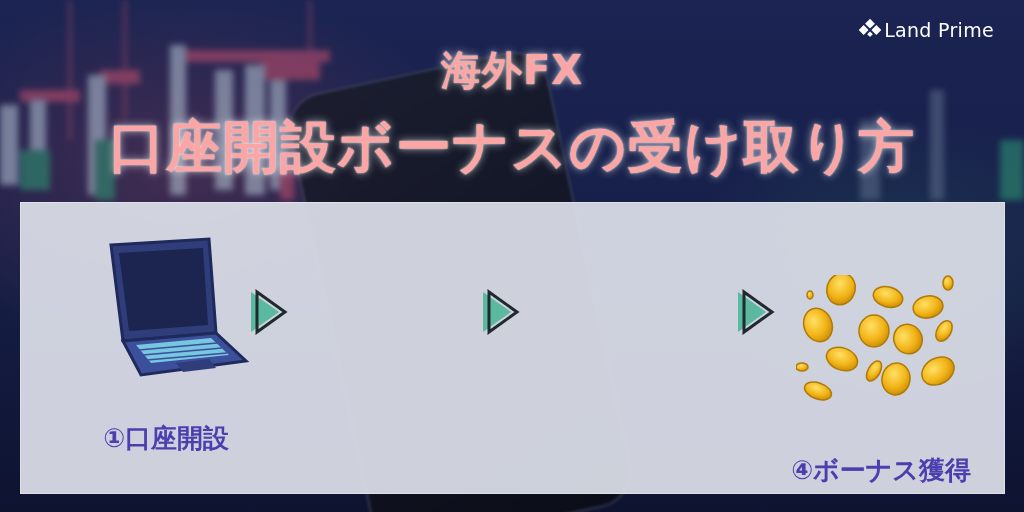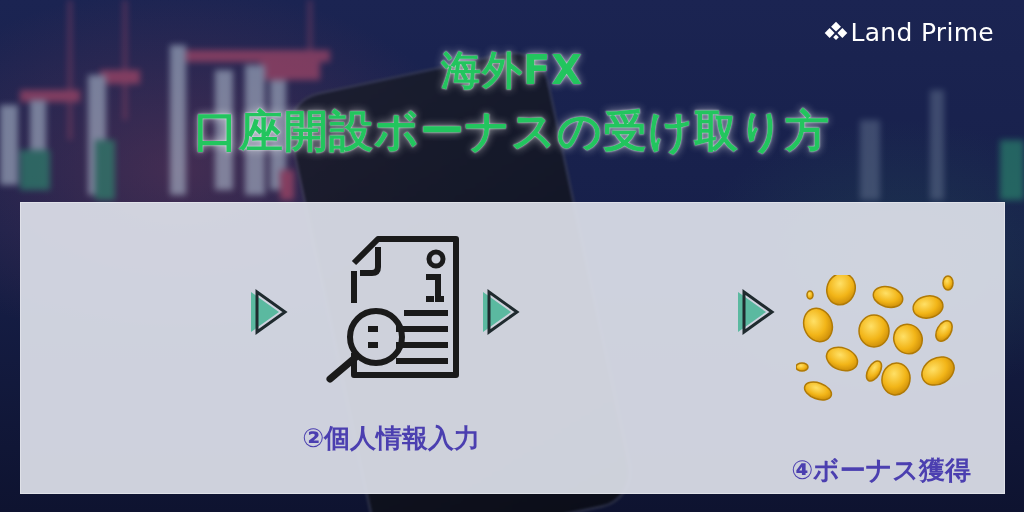--- a/index.html
+++ b/index.html
@@ -20,30 +20,30 @@
     .phone {
       position: absolute; left: 330px; top: 70px; width: 260px; height: 460px;
       background: linear-gradient(160deg, #1a1d2b, #0b0d15);
       border-radius: 34px; transform: rotate(-12deg);
       box-shadow: 0 0 0 3px rgba(60,64,80,0.6);
       opacity: 0.85; filter: blur(1px);
     }
     .logo {
       position: absolute; right: 30px; top: 18px;
       display: flex; align-items: center; gap: 2px;
-      color: #ffffff; font-size: 25px; font-weight: 400; letter-spacing: 0.3px;
+      color: #ffffff; font-size: 19px; font-weight: 400; letter-spacing: 0.3px;
     }
     .logo-mark { width: 24px; height: 24px; }
     .title {
       position: absolute; left: 0; right: 0; top: 44px;
-      text-align: center; color: #22c55e; font-weight: 700;
+      text-align: center; color: #fca5a5; font-weight: 700;
       text-shadow: 0 0 8px rgba(255,255,255,0.65), 0 0 2px rgba(255,255,255,0.9);
     }
     .title .l1 { font-size: 40px; line-height: 52px; letter-spacing: 1px; }
-    .title .l2 { font-size: 44px; line-height: 62px; letter-spacing: 1px; margin-top: 4px; }
+    .title .l2 { font-size: 56px; line-height: 62px; letter-spacing: 1px; margin-top: 20px; }
     .panel {
       position: absolute; left: 20px; top: 202px; width: 985px; height: 292px;
       background: rgba(221,224,234,0.93);
       border: 1px solid rgba(255,255,255,0.35);
     }
     .step { position: absolute; top: 0; width: 200px; height: 292px; }
     .step .icon-wrap {
       position: absolute; left: 0; right: 0; top: 30px; height: 150px;
       display: flex; align-items: center; justify-content: center;
     }
@@ -99,47 +99,43 @@
   <span>Land Prime</span>
 </div>
 
 <div class="title">
   <div class="l1">海外FX</div>
   <div class="l2">口座開設ボーナスの受け取り方</div>
 </div>
 
 <div class="panel">
 
+  <div class="step" style="left:45px;">
+    <div class="icon-wrap">
+      <svg width="170" height="150" viewBox="0 0 170 150">
+        <polygon points="30,12 128,6 135,100 42,108" fill="#2f3d7a" stroke="#1f2a5c" stroke-width="3"></polygon>
+        <polygon points="38,20 122,15 127,92 48,98" fill="#1c2450"></polygon>
+        <polygon points="42,108 135,100 165,128 60,142" fill="#3b4f9a" stroke="#1f2a5c" stroke-width="3"></polygon>
+        <polygon points="55,112 130,105 148,122 70,130" fill="#7fd3e8" opacity="0.9"></polygon>
+        <g stroke="#3b4f9a" stroke-width="1.5">
+          <line x1="58" y1="117" x2="136" y2="110"></line>
+          <line x1="62" y1="122" x2="141" y2="115"></line>
+          <line x1="66" y1="127" x2="146" y2="120"></line>
+        </g>
+        <polygon points="95,130 128,126 135,135 102,139" fill="#2f3d7a"></polygon>
+      </svg>
+    </div>
+    <div class="label">①口座開設</div>
+  </div>
 
   <svg class="arrow" style="left:228px;" viewBox="0 0 40 50">
     <polygon points="2,5 30,25 2,45" fill="#5bb9a0"></polygon>
     <polygon points="8,5 36,25 8,45" fill="none" stroke="#1f2a2e" stroke-width="3"></polygon>
   </svg>
 
-  <div class="step" style="left:270px;">
-    <div class="icon-wrap">
-      <svg width="150" height="150" viewBox="0 0 150 150">
-        <path d="M38,38 L38,70 M38,120 L38,142 L140,142 L140,6 L62,6 L38,30" fill="none" stroke="#1a1a1a" stroke-width="6" stroke-linejoin="round"></path>
-        <path d="M62,14 L62,34 Q62,40 56,40 L44,40" fill="none" stroke="#1a1a1a" stroke-width="6"></path>
-        <circle cx="120" cy="26" r="7" fill="none" stroke="#1a1a1a" stroke-width="5"></circle>
-        <path d="M110,44 L122,44 L122,66 L128,66 M110,66 L118,66" fill="none" stroke="#1a1a1a" stroke-width="6"></path>
-        <g stroke="#1a1a1a" stroke-width="6">
-          <line x1="88" y1="80" x2="132" y2="80"></line>
-          <line x1="80" y1="96" x2="132" y2="96"></line>
-          <line x1="80" y1="112" x2="132" y2="112"></line>
-          <line x1="80" y1="128" x2="132" y2="128"></line>
-          <line x1="52" y1="96" x2="62" y2="96"></line>
-          <line x1="52" y1="112" x2="62" y2="112"></line>
-        </g>
-        <circle cx="60" cy="104" r="26" fill="none" stroke="#1a1a1a" stroke-width="6"></circle>
-        <line x1="40" y1="124" x2="14" y2="146" stroke="#1a1a1a" stroke-width="7" stroke-linecap="round"></line>
-      </svg>
-    </div>
-    <div class="label">②個人情報入力</div>
-  </div>
 
   <svg class="arrow" style="left:460px;" viewBox="0 0 40 50">
     <polygon points="2,5 30,25 2,45" fill="#5bb9a0"></polygon>
     <polygon points="8,5 36,25 8,45" fill="none" stroke="#1f2a2e" stroke-width="3"></polygon>
   </svg>
 
 
   <svg class="arrow" style="left:715px;" viewBox="0 0 40 50">
     <polygon points="2,5 30,25 2,45" fill="#5bb9a0"></polygon>
     <polygon points="8,5 36,25 8,45" fill="none" stroke="#1f2a2e" stroke-width="3"></polygon>

